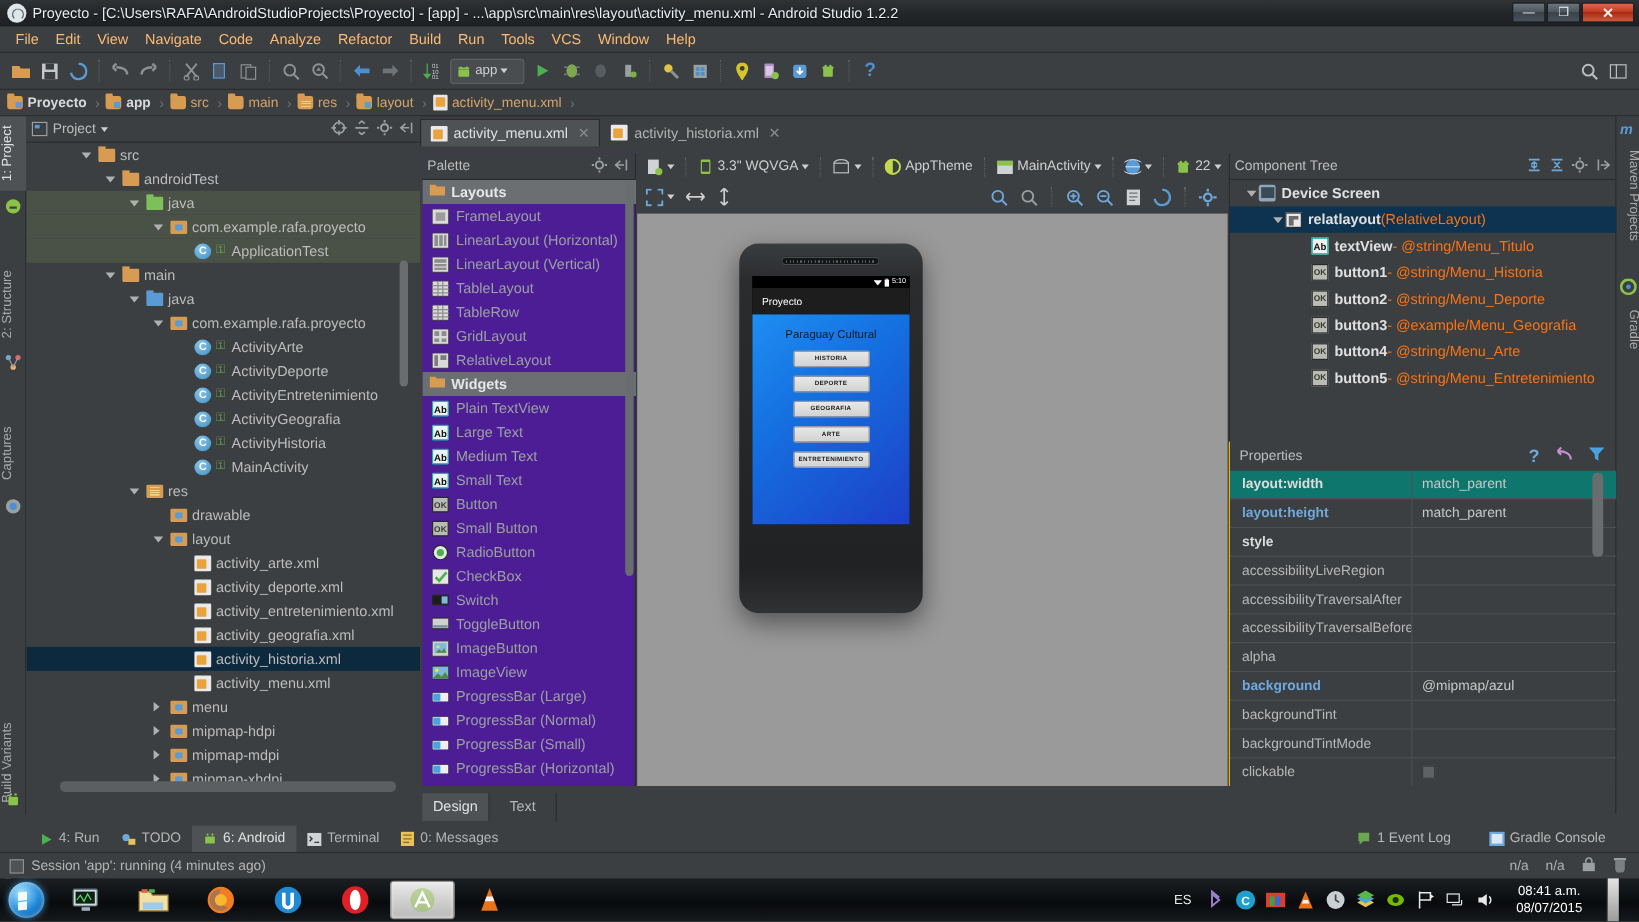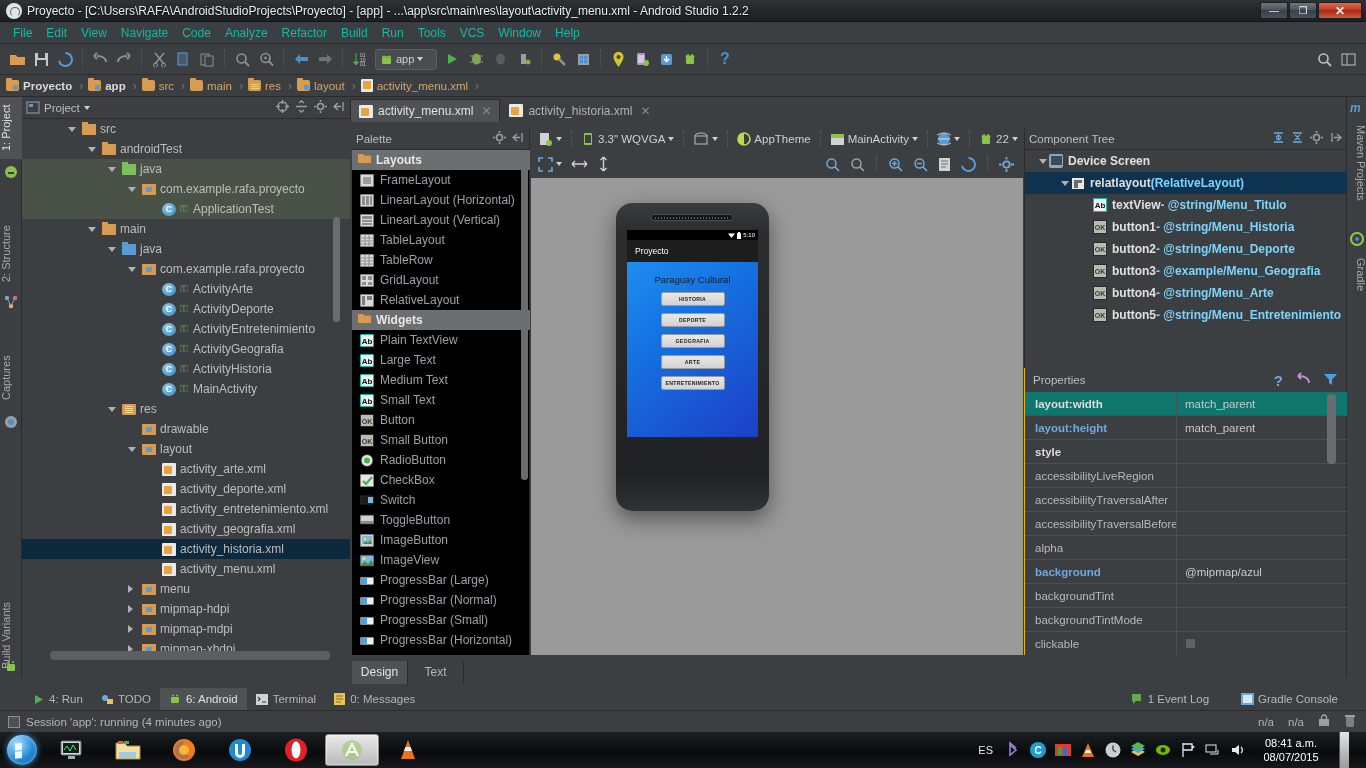--- a/index.html
+++ b/index.html
@@ -50,21 +50,21 @@
     background: linear-gradient(to bottom, #e0674d 0%, #c43c22 45%, #a62c14 50%, #d05a3e 100%);
     font-weight: bold; font-size: 12px;
   }
 
   
   .menubar {
     position: absolute; left: 0; top: 22px; width: 1366px; height: 22px;
     background: #3c3f41; display: flex; align-items: center; padding-left: 6px;
     border-bottom: 1px solid #2b2b2b;
   }
-  .menubar .mi { padding: 2px 7px; color: #14b8a6; font-size: 12px; white-space: nowrap; }
+  .menubar .mi { padding: 2px 7px; color: #fdba74; font-size: 12px; white-space: nowrap; }
 
   
   .toolbar {
     position: absolute; left: 0; top: 44px; width: 1366px; height: 31px;
     background: #3c3f41; display: flex; align-items: center; padding-left: 5px;
     border-bottom: 1px solid #2b2b2b;
   }
   .tb-sep { width: 1px; height: 18px; margin: 0 5px;
             border-left: 1px dotted #5a5d5e; }
   .tbi { width: 22px; height: 22px; display: flex; align-items: center;
@@ -153,21 +153,21 @@
   .lockic { width:9px; flex:0 0 9px; margin-right:4px; color:#6ab04c; font-size:10px; line-height:1; }
   .ic.xml { background:#eaeaea; height:13px; width:12px; border-radius:1px; }
   .ic.xml::after { content:""; position:absolute; left:2px; top:3px; width:8px; height:8px;
                    background:#e8a33d; border-radius:1px; }
   .hscroll { position:absolute; left:28px; bottom:18px; width:280px; height:9px;
              background:#5c5f61; border-radius:4px; }
   .vscrollbar { position:absolute; right:2px; width:7px; background:#6a6d6f; border-radius:4px; }
 
   
   .palette { position:absolute; left:352px; top:128px; width:178px; height:527px;
-             background:#000000; border-right:1px solid #2b2b2b; }
+             background:#4c1d95; border-right:1px solid #2b2b2b; }
   .pal-list { position:absolute; left:0; top:22px; width:178px; height:505px; overflow:hidden; }
   .pal-grp { height:20px; background:#6b6f71; display:flex; align-items:center;
              padding-left:6px; gap:5px; color:#e6e6e6; font-size:12px; font-weight:bold; }
   .pal-item { height:20px; display:flex; align-items:center; padding-left:8px; gap:6px;
               color:#9aa0a3; font-size:12px; white-space:nowrap; }
   .pal-ic { width:14px; height:13px; flex:0 0 14px; position:relative; border-radius:1px; }
   .abic { background:#f0f0f0; color:#111; font-size:8px; font-weight:bold;
           text-align:center; line-height:13px; border:1px solid #14b8a6; }
   .okic { background:#b9bcb4; color:#3a3a2a; font-size:7px; font-weight:bold;
           text-align:center; line-height:13px; border:1px solid #2a2a2a; }
@@ -227,21 +227,21 @@
   .dttab.active { background:#4e5254; color:#e2e2e2; }
 
   
   .ctree { position:absolute; left:1024px; top:128px; width:322px; height:240px;
            background:#3c3f41; border-left:1px solid #2b2b2b; }
   .ct-list { position:absolute; left:0; top:22px; width:322px; height:218px; }
   .ctrow { height:22px; display:flex; align-items:center; white-space:nowrap;
            font-size:12px; color:#bdbdbd; }
   .ctrow.sel { background:#0d3350; }
   .ct-name { font-weight:bold; color:#e0e0e0; }
-  .ct-sub { color:#7dd3fc; font-weight:bold; }
+  .ct-sub { color:#f97316; font-weight:normal; }
   .devic { width:12px; height:14px; background:#8fa5b8; border-radius:2px; position:relative; }
   .devic::after{content:"";position:absolute;left:1.5px;top:2px;right:1.5px;bottom:3px;background:#3a4a57;}
   .rlic { width:14px; height:13px; background:#e9e9e9; border:1px solid #2b2b2b; position:relative; }
   .rlic::after{content:"";position:absolute;left:2px;top:2px;width:4px;height:8px;background:#6b6b6b;}
   .rlic::before{content:"";position:absolute;right:2px;top:2px;width:5px;height:3px;background:#6b6b6b;}
 
   
   .props { position:absolute; left:1024px; top:368px; width:322px; height:287px;
            background:#3c3f41; border-left:1px solid #eab308; }
   .props-head { height:24px; display:flex; align-items:center; padding:0 8px; }

